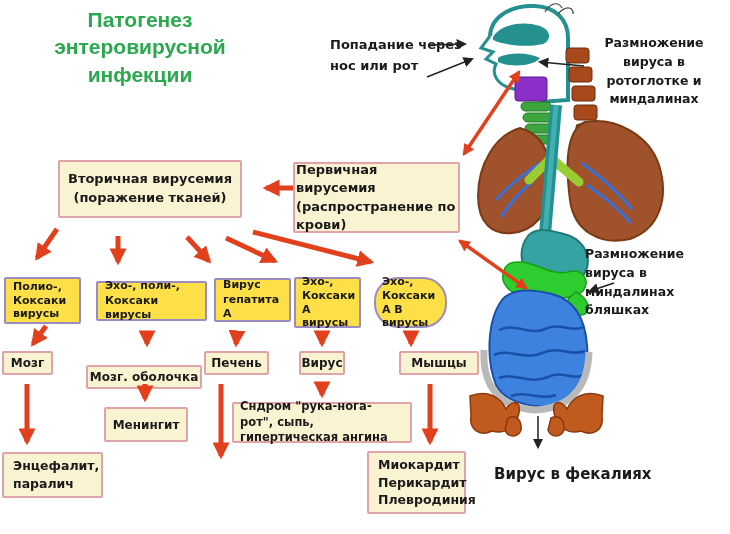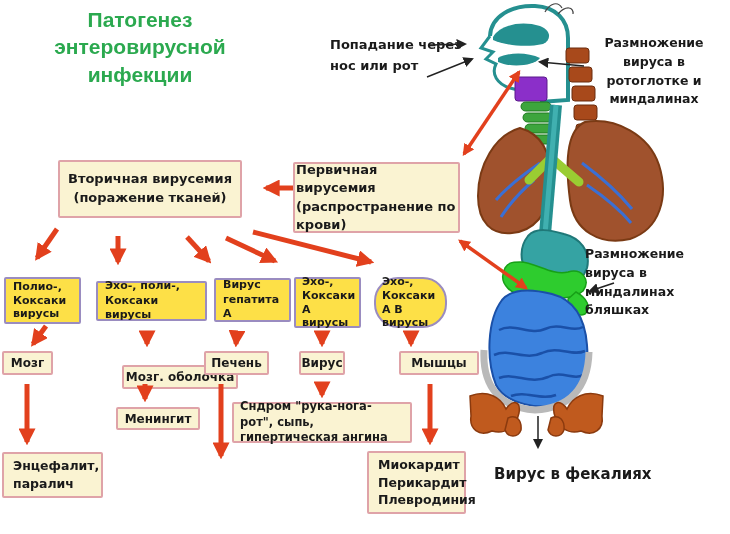--- a/index.html
+++ b/index.html
@@ -27,25 +27,25 @@
   .ctr{justify-content:center;text-align:center;}
   .b-sec{left:58px;top:160px;width:184px;height:58px;font-size:13px;line-height:1.45;padding:2px 6px;}
   .b-pri{left:293px;top:162px;width:167px;height:71px;font-size:13px;line-height:1.4;padding:4px 1px;}
   .b-v1{left:4px;top:277px;width:77px;height:47px;font-size:11px;line-height:1.25;padding:3px 7px;}
   .b-v2{left:96px;top:281px;width:111px;height:40px;font-size:11px;line-height:1.35;padding:3px 7px;}
   .b-v3{left:214px;top:278px;width:77px;height:44px;font-size:11px;line-height:1.35;padding:3px 7px;}
   .b-v4{left:294px;top:277px;width:67px;height:51px;font-size:11px;line-height:1.25;padding:3px 6px;}
   .b-v5{left:374px;top:277px;width:73px;height:51px;font-size:11px;line-height:1.25;padding:3px 6px;border-radius:24px;}
   .org{height:24px;font-size:12px;}
   .b-o1{left:2px;top:351px;width:51px;}
-  .b-o2{left:86px;top:365px;width:116px;margin-left:36px;}
+  .b-o2{left:86px;top:365px;width:116px;}
   .b-o3{left:204px;top:351px;width:65px;}
   .b-o4{left:299px;top:351px;width:46px;}
   .b-o5{left:399px;top:351px;width:80px;}
-  .b-men{left:104px;top:407px;width:84px;height:23px;font-size:12px;margin-left:12px;}
+  .b-men{left:104px;top:407px;width:84px;height:35px;font-size:12px;}
   .b-hfm{left:232px;top:402px;width:180px;height:41px;font-size:11.5px;line-height:1.35;padding:3px 6px;}
   .b-enc{left:2px;top:452px;width:101px;height:46px;font-size:12.5px;line-height:1.45;padding:3px 9px;}
   .b-hep{left:196px;top:465px;width:82px;height:25px;font-size:12.5px;}
   .b-myo{left:367px;top:451px;width:99px;height:63px;font-size:12.5px;line-height:1.4;padding:3px 9px;}
 </style>
 </head>
 <body>
 
 <div id="canvas">
 

